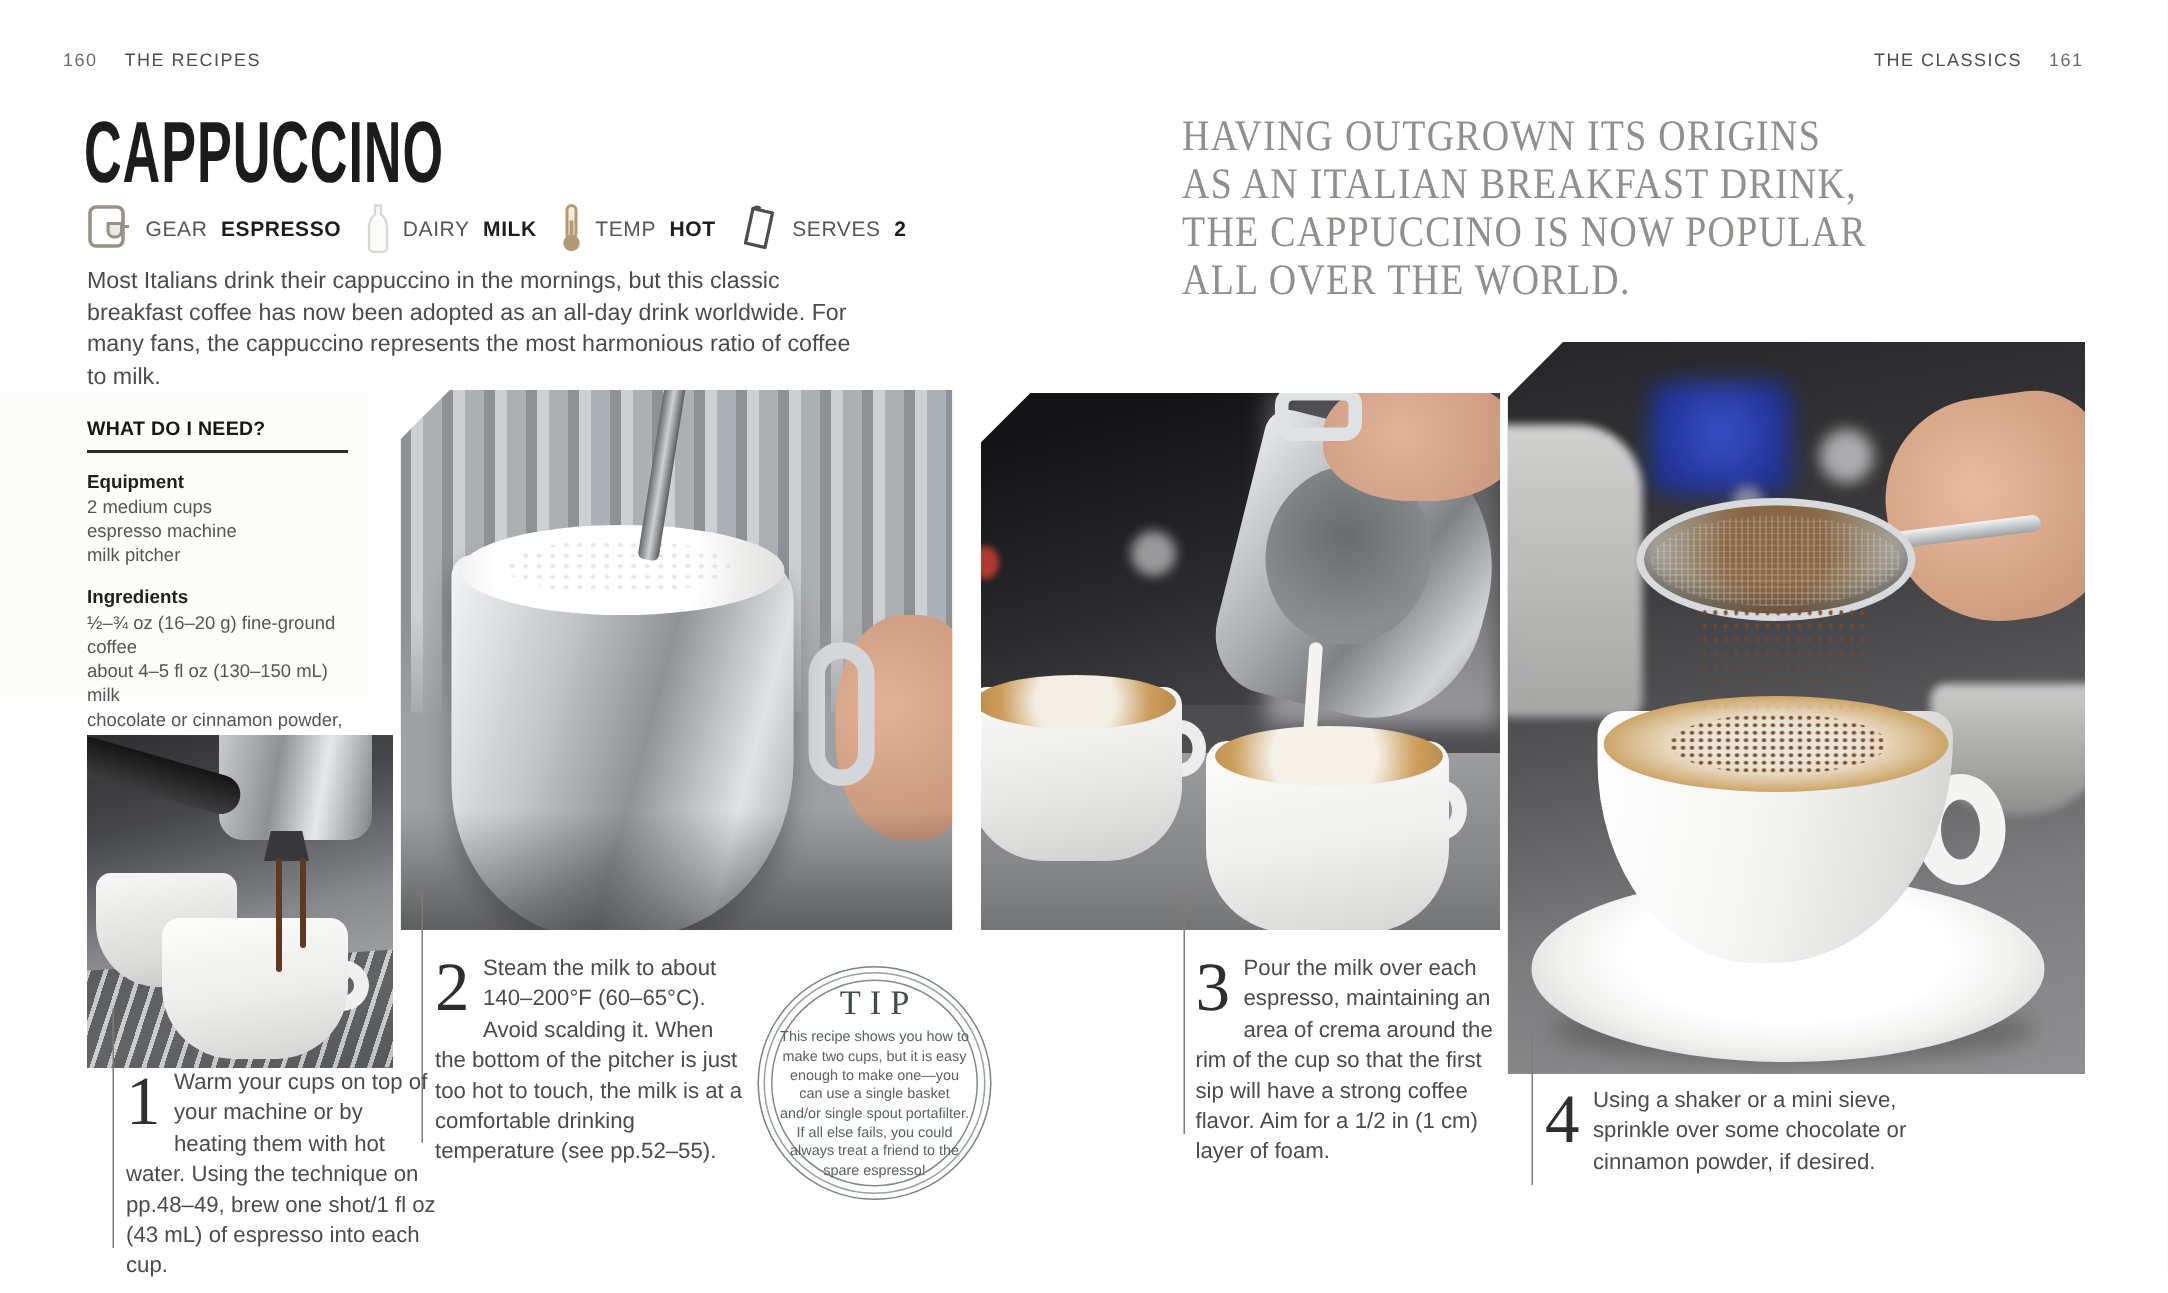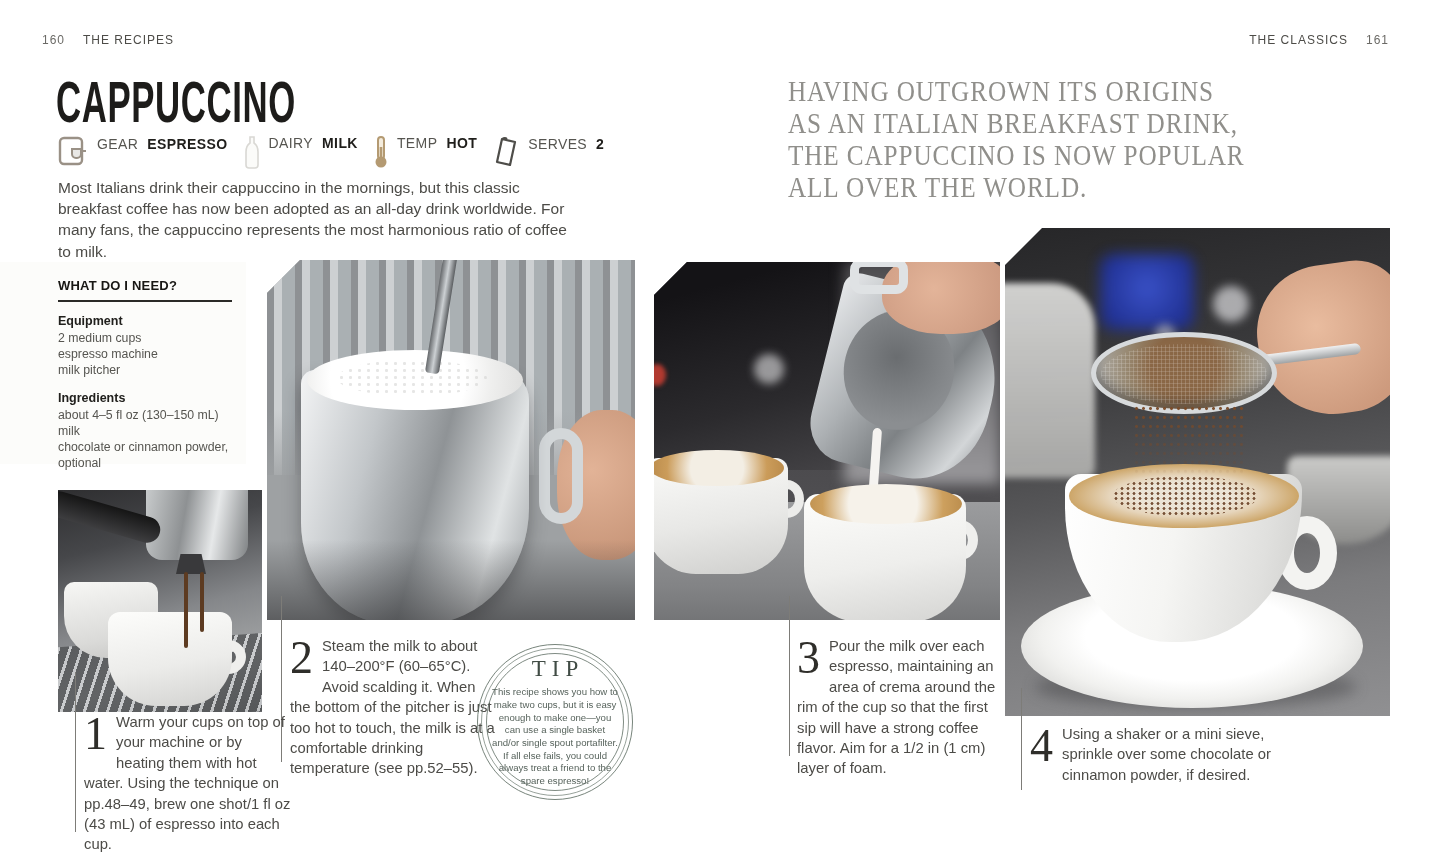--- a/index.html
+++ b/index.html
@@ -28,21 +28,21 @@
     font-size:58px; font-weight:bold; color:#1d1c1a;
     letter-spacing:1px; transform:scaleX(0.60); transform-origin:left top;
     white-space:nowrap;
   }
 
   
   #meta-row {
     position:absolute; left:58px; top:133px; height:38px;
     display:flex; align-items:center; gap:16px;
   }
-  .meta-item { display:flex; align-items:flex-start; gap:9px; }
+  .meta-item { display:flex; align-items:center; gap:9px; }
   .meta-label { font-size:14px; letter-spacing:0.4px; color:#565550; white-space:nowrap; }
   .meta-value { font-size:14px; letter-spacing:0.4px; font-weight:bold; color:#1f1e1b; white-space:nowrap; }
   .meta-icon { display:block; }
 
   
   #intro-paragraph {
     position:absolute; left:58px; top:177px; width:515px;
     font-size:15.5px; line-height:1.37; color:#4c4b47;
   }
 
@@ -201,21 +201,21 @@
   .step-number {
     float:left; font-family:"Liberation Serif", serif; font-size:46px; line-height:.82;
     color:#2f2e2a; margin:3px 9px 2px 0;
   }
   #step-1 { left:84px;  top:712px; width:208px; }
   #step-2 { left:290px; top:636px; width:208px; }
   #step-3 { left:797px; top:636px; width:212px; }
   #step-4 { left:1030px; top:724px; width:246px; }
 
   
-  #tip { position:absolute; left:477px; top:644px; width:156px; height:156px; }
+  #tip { position:absolute; left:505px; top:644px; width:156px; height:156px; }
   .tip-ring { position:absolute; border-radius:50%; border:1.4px solid rgba(95,110,100,.85); }
   .tip-ring.r1 { inset:0; }
   .tip-ring.r2 { inset:4px; border-color:rgba(95,110,100,.65); }
   .tip-ring.r3 { inset:9px; border-color:rgba(95,110,100,.8); }
   .tip-inner {
     position:absolute; inset:14px; border-radius:50%;
     display:flex; flex-direction:column; align-items:center; justify-content:center; text-align:center;
   }
   #tip-title {
     font-family:"Liberation Serif", serif; font-size:23px; letter-spacing:6px;
@@ -288,20 +288,21 @@
     <div id="needs-title">WHAT DO I NEED?</div>
     <div id="needs-rule"></div>
     <div class="needs-subhead">Equipment</div>
     <ul class="needs-list">
       <li>2 medium cups</li>
       <li>espresso machine</li>
       <li>milk pitcher</li>
     </ul>
     <div class="needs-subhead">Ingredients</div>
     <ul class="needs-list">
+      <li>½–¾ oz (16–20 g) fine-ground coffee</li>
       <li>about 4–5 fl oz (130–150 mL) milk</li>
       <li>chocolate or cinnamon powder, optional</li>
     </ul>
   </aside>
 
   <figure id="photo-step1" class="photo">
     <div class="abs p1-rack"></div>
     <div class="abs p1-cup-back"></div>
     <div class="abs p1-cup-handle"></div>
     <div class="abs p1-cup-front"></div>

